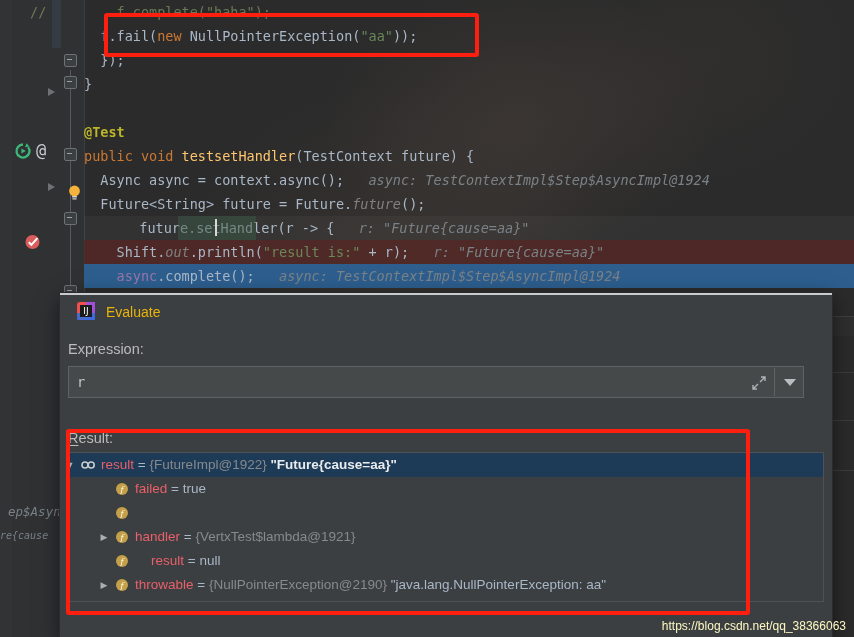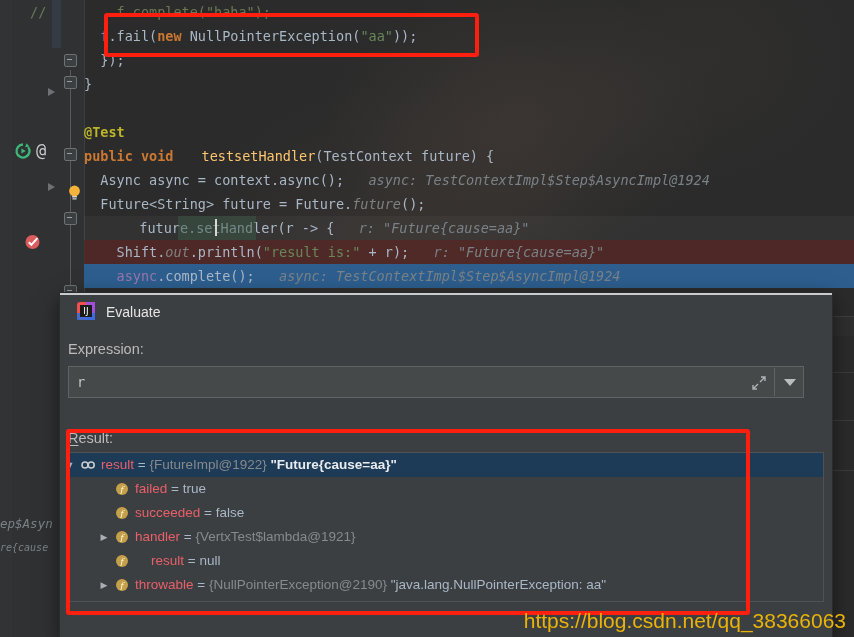--- a/index.html
+++ b/index.html
@@ -29,49 +29,49 @@
   .code-line{
     position:absolute;left:84px;
     height:24px;line-height:24px;white-space:pre;
     font-family:"DejaVu Sans Mono","Liberation Mono",monospace;
     font-size:13.5px;
   }
   .hl-red{position:absolute;left:84px;width:770px;height:24px;background:rgba(90,40,38,0.75);}
   .hl-blue{position:absolute;left:84px;width:770px;height:24px;background:#2d5e8e;}
   .hl-grey{position:absolute;left:84px;width:770px;height:24px;background:rgba(255,255,255,0.035);}
 
-  .k{color:#cc7832;font-weight:bold;}      
+  .k{color:#cc7832;}      
   .s{color:#6a8759;}      
-  .f{color:#ffc66d;margin-left:20px;}      
+  .f{color:#ffc66d;}      
   .t{color:#a9b7c6;}      
   .fld{color:#9876aa;}    
   .ann{color:#bbb529;font-weight:bold;}
   .it{color:#808080;font-style:italic;}
-  .hint{color:#7a8287;font-style:italic;margin-top:12px;}
+  .hint{color:#7a8287;font-style:italic;}
   .cmt{color:#6a7a55;}
 
   
   .g-icon{position:absolute;}
   .fold{position:absolute;width:11px;height:11px;border:1px solid #6e7174;
         background:#3c3f41;border-radius:2px;}
   .fold::after{content:"";position:absolute;left:2px;top:4px;width:5px;height:1px;background:#9aa0a6;}
   .tri{position:absolute;width:0;height:0;border-left:7px solid #6e7174;
        border-top:4.5px solid transparent;border-bottom:4.5px solid transparent;}
   .fold-rail{position:absolute;left:70px;width:1px;background:#585b5d;}
 
   
   #dialog{
     position:absolute;left:60px;top:293px;width:772px;height:344px;
     background:#3c3f41;
     box-shadow:0 0 0 1px #2b2b2b, 0 6px 20px rgba(0,0,0,0.55);
   }
   #dialog-topline{position:absolute;left:0;top:0;width:772px;height:2px;background:#c9ccce;}
   #dlg-title{
     position:absolute;left:46px;top:5px;height:28px;line-height:28px;
-    color:#e5e5e5;font-size:14px;
+    color:#eab308;font-size:14px;
   }
   #ij-icon{position:absolute;left:16px;top:8px;width:20px;height:20px;}
   #expr-label{position:absolute;left:8px;top:48px;color:#bbbbbb;font-size:14.5px;}
   #expr-box{
     position:absolute;left:8px;top:73px;width:736px;height:32px;
     background:#45494a;border:1px solid #5e6363;box-sizing:border-box;
   }
   #expr-value{position:absolute;left:8px;top:7px;color:#c3c8cb;font-size:13.5px;
     font-family:"DejaVu Sans Mono","Liberation Mono",monospace;}
   #expand-icon{position:absolute;right:36px;top:8px;width:16px;height:16px;}
@@ -93,21 +93,21 @@
   .ticon{position:absolute;top:5px;width:14px;height:14px;}
   .tname{color:#e8606a;}
   .teq{color:#a9b7c6;}
   .ttype{color:#868a8d;}
   .tval{color:#e9ecef;font-weight:bold;}
   .tvalp{color:#a9b7c6;}
 
   
   .redbox{position:absolute;border:4px solid #ff1f0f;box-sizing:border-box;border-radius:3px;
           pointer-events:none;}
-  #watermark{position:absolute;right:8px;bottom:4px;color:#eab308;font-size:21px;
+  #watermark{position:absolute;right:8px;bottom:4px;color:#fef9c3;font-size:12px;
     font-family:"Liberation Sans",sans-serif;}
 </style>
 </head>
 <body>
 
 <div id="editor">
 
   <div id="marker-strip"></div>
   <div id="marker-blue"></div>
   <div id="gutter"></div>
@@ -161,21 +161,21 @@
       <div class="code-line" style="top: 216px; padding-left: 39px;"><span class="t">  future.setHandler(r -&gt; {</span><span class="hint">   r: "Future{cause=aa}"</span></div>
       <div class="code-line" style="top: 240px;"><span class="t">    Shift.</span><span class="fld it">out</span><span class="t">.println(</span><span class="s">"result is:"</span><span class="t"> + r);</span><span class="hint">   r: "Future{cause=aa}"</span></div>
       <div class="code-line" style="top: 264px;"><span class="fld">    async</span><span class="t">.complete();</span><span class="hint">   async: TestContextImpl$Step$AsyncImpl@1924</span></div>
       <div class="code-line" style="top: 288px;"><span class="t">  });</span></div>
     </div>
 
   <div style="position:absolute;left:178px;top:216px;width:78px;height:24px;
               background:rgba(60,90,70,0.5);"></div>
   <div style="position:absolute;left:215px;top:219px;width:2px;height:17px;background:#d8d8d8;"></div>
 
-  <div class="code-line hint" style="left:0;top:500px;font-size:12.5px;">ep$Asyn</div>
+  <div class="code-line hint" style="left:0;top:500px;font-size:12.5px;padding-left:8px;">ep$Asyn</div>
   <div class="code-line hint" style="left:0;top:524px;font-size:10px;">re{cause</div>
 
   <div style="position:absolute;left:832px;top:316px;width:22px;height:1px;background:#3a3d3f;"></div>
   <div style="position:absolute;left:832px;top:372px;width:22px;height:1px;background:#3a3d3f;"></div>
   <div style="position:absolute;left:832px;top:420px;width:22px;height:1px;background:#3a3d3f;"></div>
   <div style="position:absolute;left:832px;top:470px;width:22px;height:1px;background:#3a3d3f;"></div>
   <div style="position:absolute;left:832px;top:316px;width:22px;height:20px;background:rgba(255,255,255,0.02);"></div>
 </div>
 
 <div id="dialog">
@@ -220,21 +220,20 @@
           <circle cx="7" cy="7" r="6" fill="#c6a046"></circle>
           <text x="7" y="10.3" font-size="8" fill="#ffffff" text-anchor="middle" font-family="DejaVu Serif, serif" font-style="italic">f</text>
         </svg>
         <span style="position: absolute; left: 66px;"><span class="tname">failed</span><span class="teq"> = </span><span class="tvalp">true</span></span>
       </div>
       <div class="trow" style="top: 48px;">
         <svg class="ticon" viewBox="0 0 14 14" style="left: 46px;">
           <circle cx="7" cy="7" r="6" fill="#c6a046"></circle>
           <text x="7" y="10.3" font-size="8" fill="#ffffff" text-anchor="middle" font-family="DejaVu Serif, serif" font-style="italic">f</text>
         </svg>
-        <span style="position: absolute; left: 66px;"><span class="tname">succeeded</span><span class="teq"> = </span><span class="tvalp">false</span></span>
       </div>
       <div class="trow" style="top: 72px;">
         <div class="tw" style="left: 28px;">▶</div>
         <svg class="ticon" viewBox="0 0 14 14" style="left: 46px;">
           <circle cx="7" cy="7" r="6" fill="#c6a046"></circle>
           <text x="7" y="10.3" font-size="8" fill="#ffffff" text-anchor="middle" font-family="DejaVu Serif, serif" font-style="italic">f</text>
         </svg>
         <span style="position: absolute; left: 66px;"><span class="tname">handler</span><span class="teq"> = </span><span class="ttype">{VertxTest$lambda@1921} </span></span>
       </div>
       <div class="trow" style="top: 96px;">

